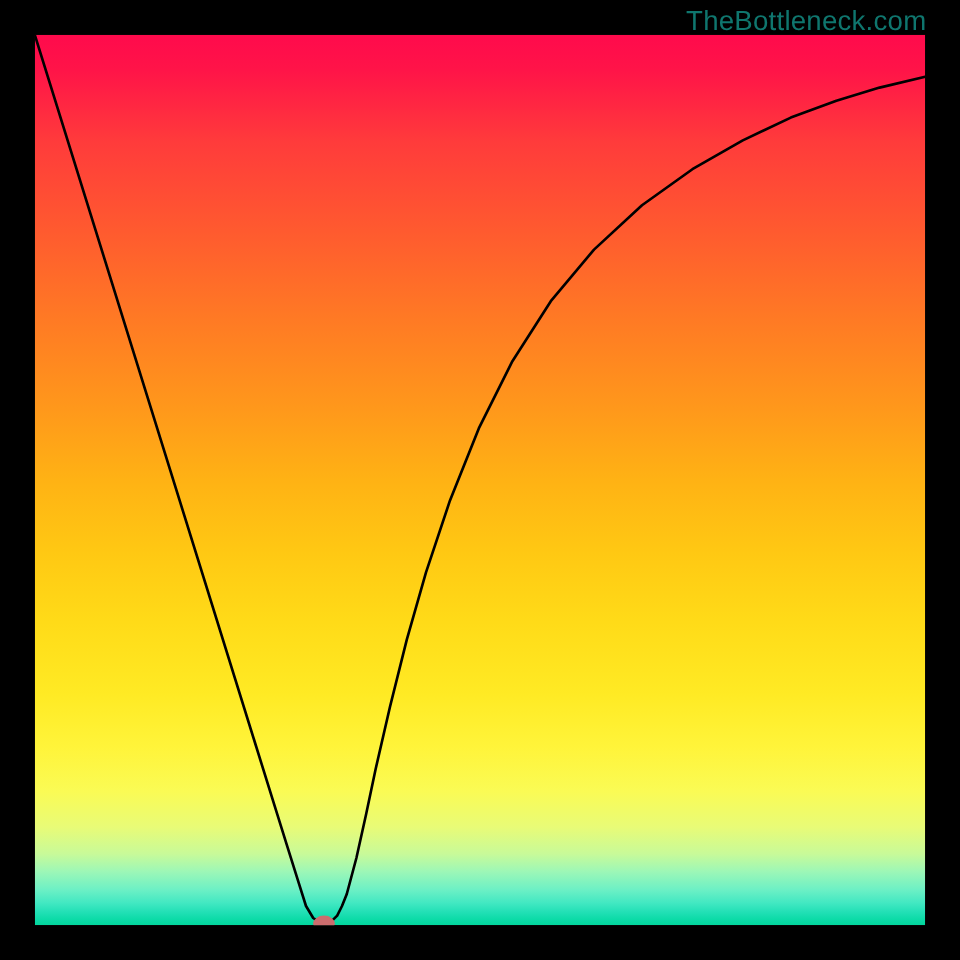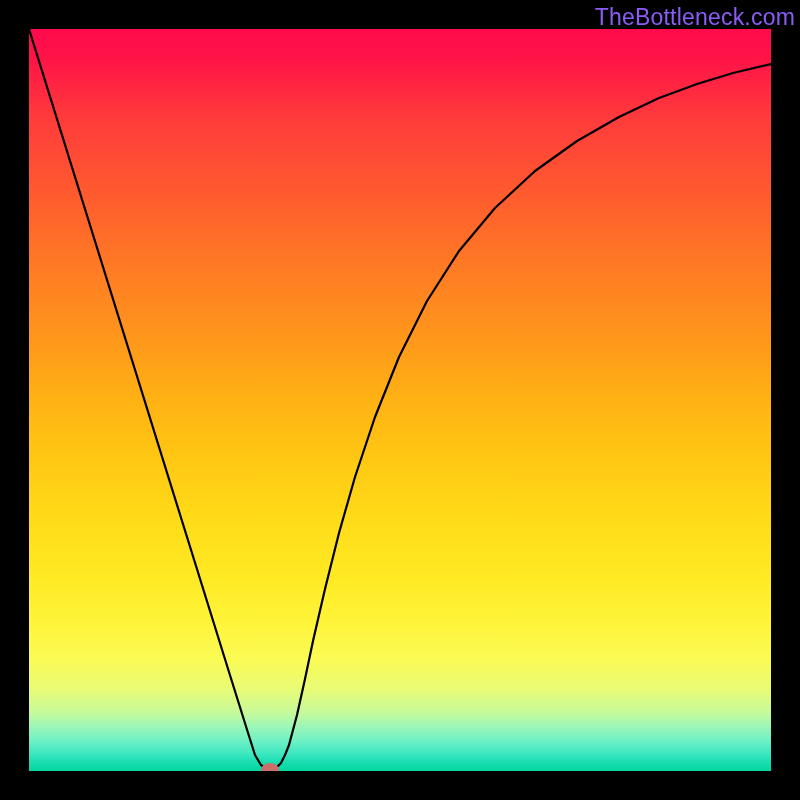--- a/index.html
+++ b/index.html
@@ -54,22 +54,22 @@
   .marker {
     position: absolute;
     width: 18px;
     height: 13px;
     border-radius: 50%;
     background: #cc6d6e;
   }
   .watermark {
     position: absolute;
     top: 4px;
-    right: 5px;
-    color: #8b5cf6;
+    right: 28px;
+    color: #0f766e;
     font-size: 23px;
     letter-spacing: 0.2px;
     font-weight: 500;
   }
 </style>
 </head>
 <body>
 
 <div class="frame">
   <div class="gradient"></div>

